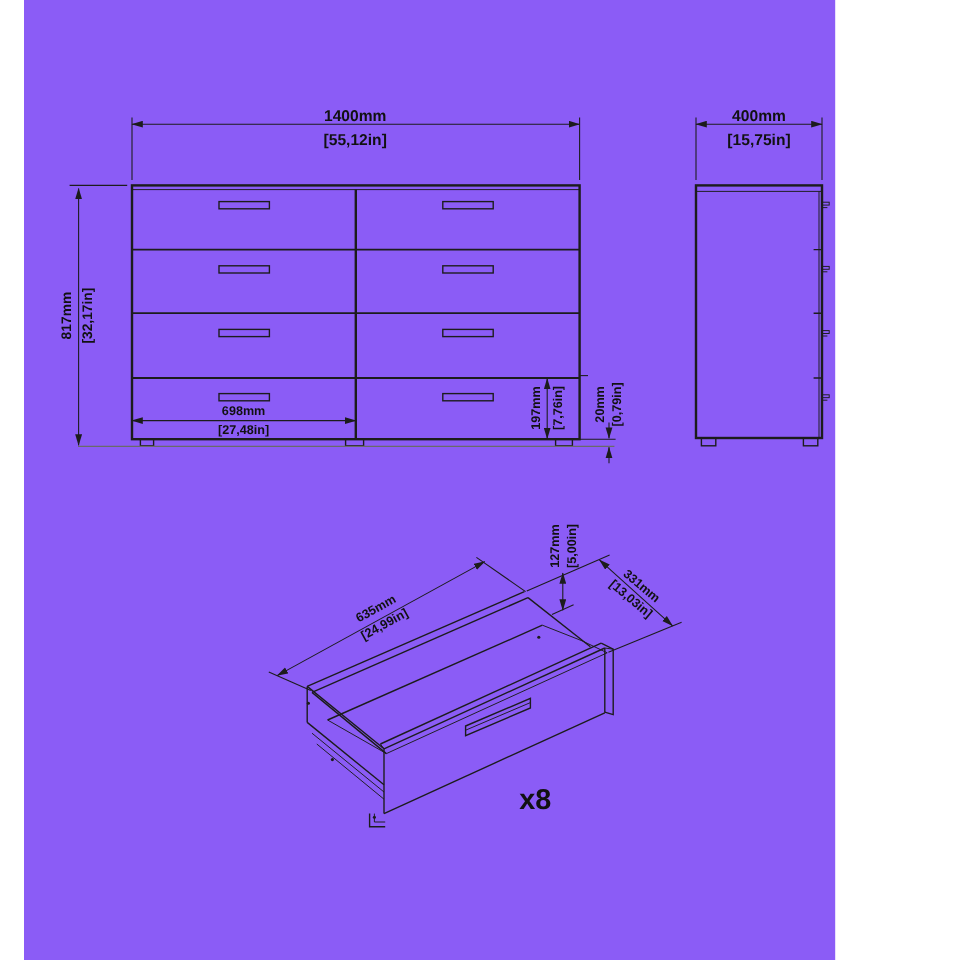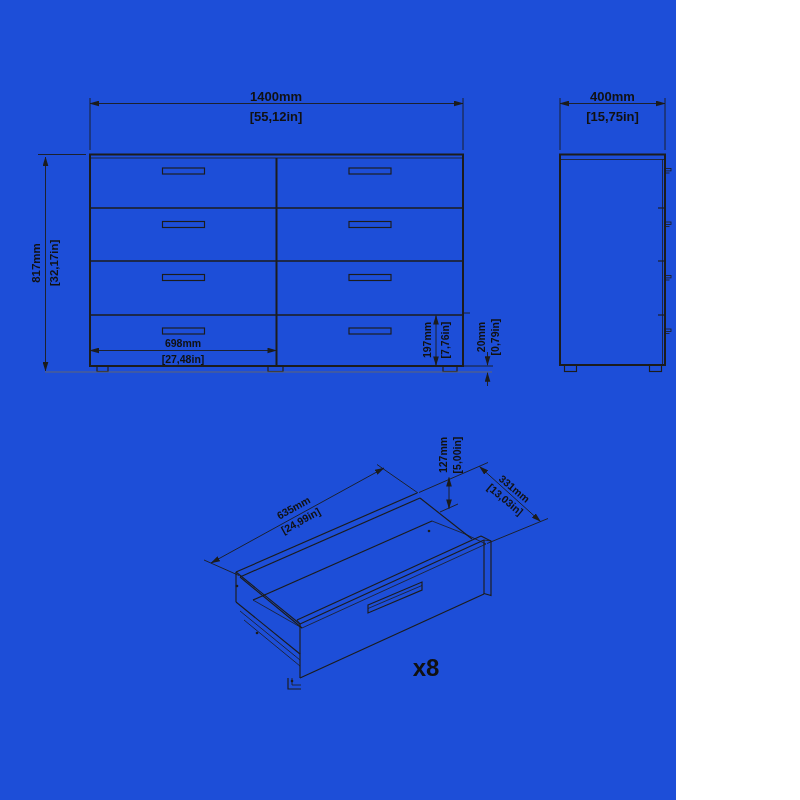--- a/index.html
+++ b/index.html
@@ -1,17 +1,17 @@
 <!DOCTYPE html>
 <html><head>
 <meta charset="utf-8">
 <style>
   html,body{margin:0;padding:0;background:#ffffff;}
-  .stage{position:relative;width:676px;height:800px;background:#1d4ed8;overflow:hidden;
-         font-family:"Liberation Sans", sans-serif;}
+  .stage{position:relative;width:676px;height:800px;background:#8b5cf6;overflow:hidden;
+         font-family:"Liberation Sans", sans-serif;margin-left:20px;}
   svg{display:block;}
   .ln{stroke:#1c1c1c;fill:none;stroke-width:1.15;}
   .thick{stroke-width:2;}
   .med{stroke-width:1.5;}
   .thin{stroke-width:0.8;}
   .dim{stroke:#1c1c1c;fill:none;stroke-width:0.9;}
   .gray{stroke:#6a6a6a;stroke-width:0.9;}
   .dot{fill:#1c1c1c;stroke:none;}
   .arrfill{fill:#1c1c1c;stroke:none;}
   text{fill:#111111;font-family:"Liberation Sans", sans-serif;font-weight:bold;}

